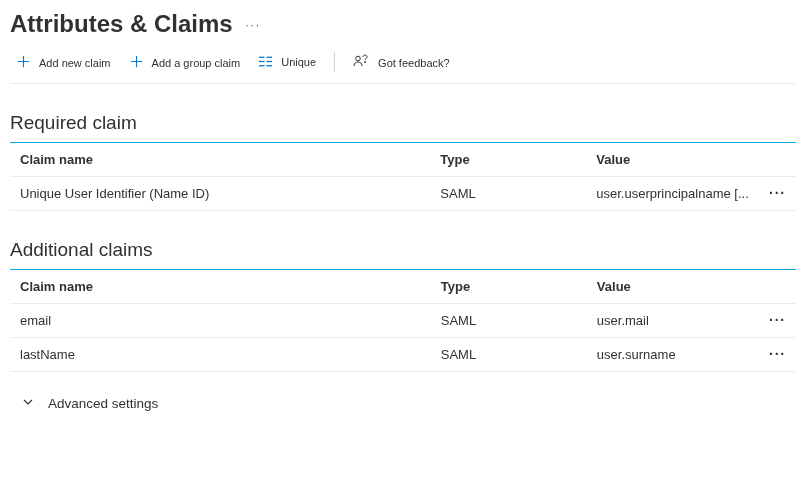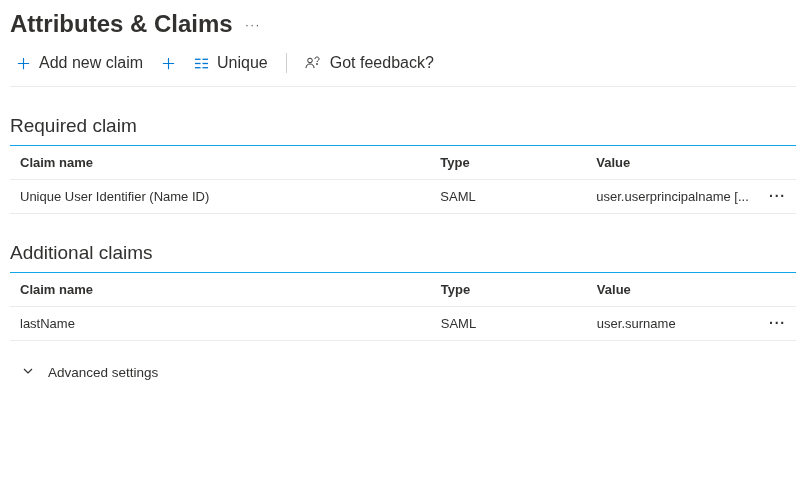--- a/index.html
+++ b/index.html
@@ -33,24 +33,24 @@
     }
     .toolbar {
       display: flex;
       align-items: center;
       border-bottom: 1px solid #edebe9;
       padding-bottom: 10px;
       gap: 6px;
     }
     .toolbar-item {
       display: flex;
-      align-items: center;
+      align-items: flex-end;
       gap: 8px;
       color: #323130;
-      font-size: 16px;
+      font-size: 11px;
       cursor: pointer;
       padding: 4px 6px;
     }
     .toolbar-icon {
       display: inline-flex;
       align-items: center;
       justify-content: center;
     }
     .toolbar-divider {
       width: 1px;
@@ -139,20 +139,21 @@
       </svg>
     </span>
     <span>Add new claim</span>
   </div>
   <div class="toolbar-item">
     <span class="toolbar-icon">
       <svg width="15" height="15" viewBox="0 0 16 16" fill="none">
         <path d="M8 2 L8 14 M2 8 L14 8" stroke="#0078d4" stroke-width="1.2"></path>
       </svg>
     </span>
+    <span>Add a group claim</span>
   </div>
   <div class="toolbar-item">
     <span class="toolbar-icon">
       <svg width="15" height="13" viewBox="0 0 16 13" fill="none">
         <line x1="1" y1="2" x2="7" y2="2" stroke="#0078d4" stroke-width="1.4"></line>
         <line x1="9" y1="2" x2="15" y2="2" stroke="#0078d4" stroke-width="1.4"></line>
         <line x1="1" y1="6.5" x2="7" y2="6.5" stroke="#0078d4" stroke-width="1.4"></line>
         <line x1="9" y1="6.5" x2="15" y2="6.5" stroke="#0078d4" stroke-width="1.4"></line>
         <line x1="1" y1="11" x2="7" y2="11" stroke="#0078d4" stroke-width="1.4"></line>
         <line x1="9" y1="11" x2="15" y2="11" stroke="#0078d4" stroke-width="1.4"></line>
@@ -199,20 +200,26 @@
   <thead>
     <tr>
       <th class="col-name">Claim name</th>
       <th class="col-type">Type</th>
       <th class="col-value">Value</th>
       <th></th>
     </tr>
   </thead>
   <tbody id="additional-rows">
       <tr>
+        <td>email</td>
+        <td>SAML</td>
+        <td>user.mail</td>
+        <td><span class="row-more">···</span></td>
+      </tr>
+      <tr>
         <td>lastName</td>
         <td>SAML</td>
         <td>user.surname</td>
         <td><span class="row-more">···</span></td>
       </tr>
     </tbody>
 </table>
 
 <div class="advanced-toggle">
   <span class="chevron-down">

